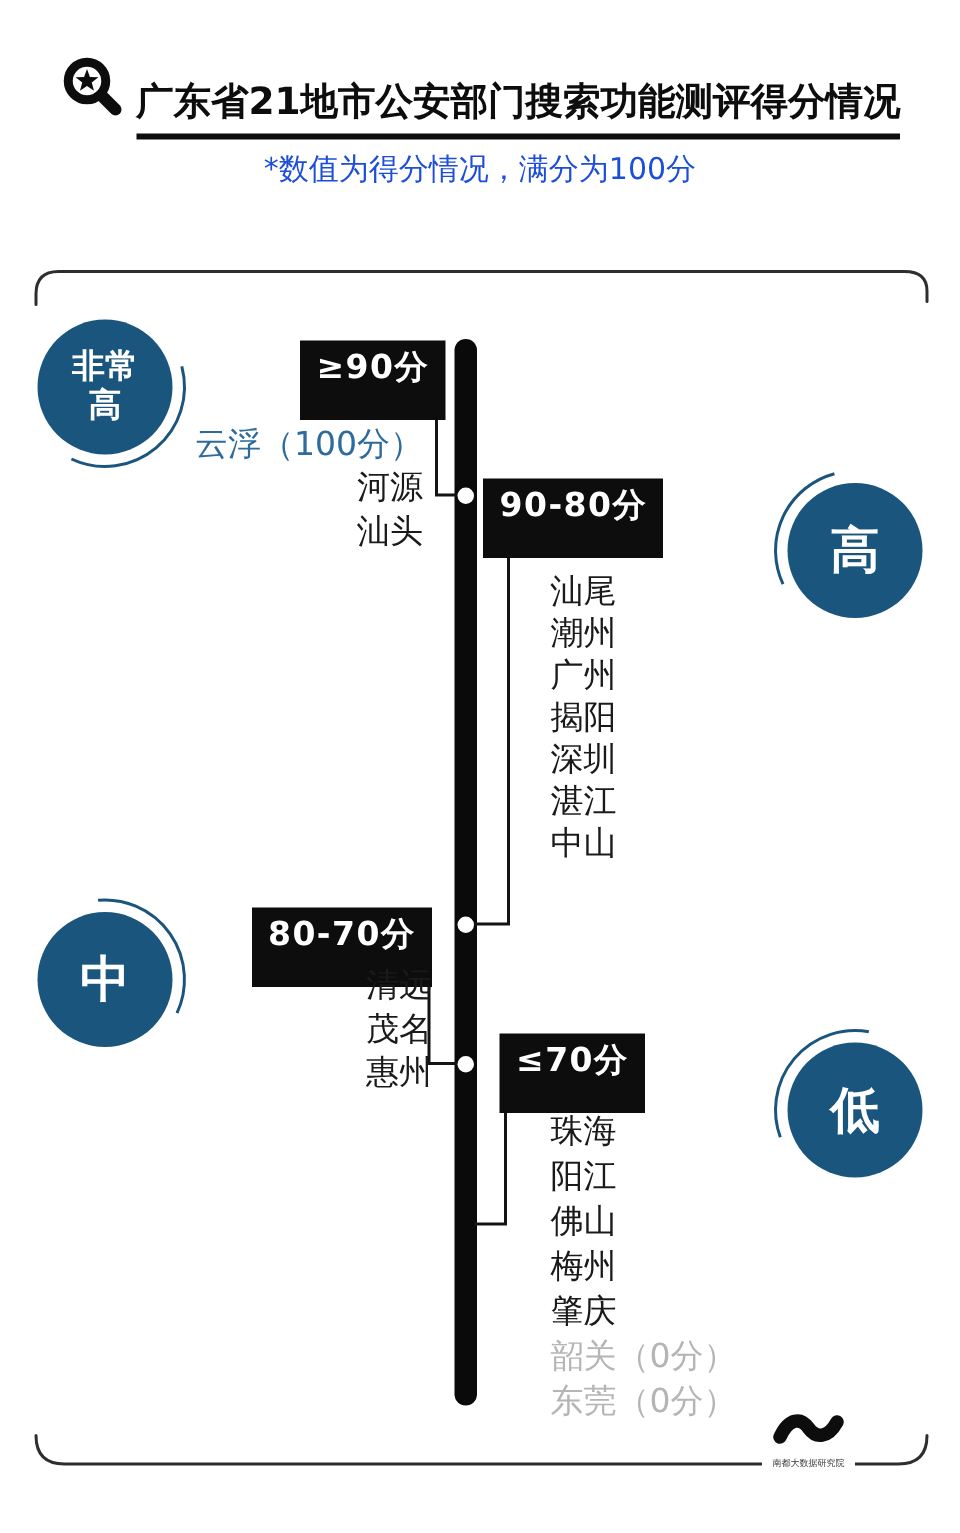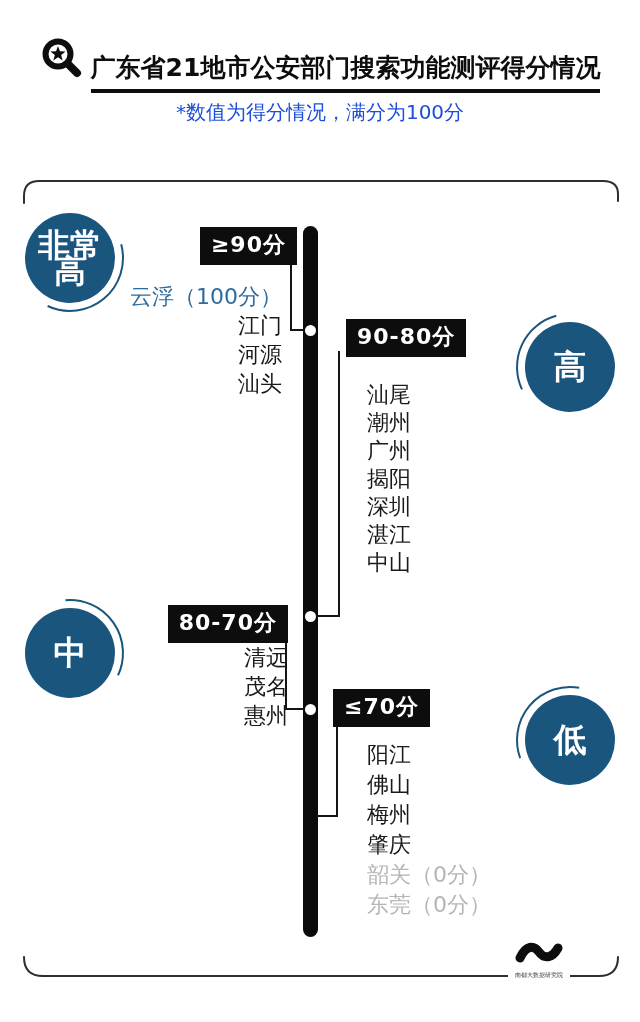--- a/index.html
+++ b/index.html
@@ -24,23 +24,23 @@
   .tl-bar{position:absolute;left:303px;top:226px;width:15px;height:711px;
           background:#0a0a0a;border-radius:8px;}
   .tl-dot{position:absolute;width:11px;height:11px;border-radius:50%;background:#fff;}
   #dot-1{left:305px;top:325px;}
   #dot-2{left:305px;top:611px;}
   #dot-3{left:305px;top:704px;}
 
   
   .range-label{position:absolute;background:var(--label-bg,#0d0d0d);color:#fff;
                font-size:22px;font-weight:bold;letter-spacing:1px;
-               padding:3px 11px 5px;white-space:nowrap;}
+               padding:3px 11px 20px;white-space:nowrap;}
   #label-0{right:343px;top:227px;}
-  #label-1{left:346px;top:319px;}
+  #label-1{left:322px;top:319px;}
   #label-2{right:352px;top:605px;}
   #label-3{left:333px;top:689px;}
 
   
   .cities{position:absolute;font-size:22px;color:#1a1a1a;}
   .cities .city{white-space:nowrap;}
   .cities.align-r{text-align:right;}
   #col-0{right:358px;top:282px;line-height:29px;}
   #col-1{left:367px;top:381px;line-height:28px;}
   #col-2{right:352px;top:643px;line-height:29px;}
@@ -48,21 +48,21 @@
   .city.blue{color:var(--accent-blue,#2e6b9d);}
   .city.gray{color:var(--muted-gray,#b5b5b5);}
 
   
   .badge{position:absolute;width:120px;height:120px;color:var(--circle-blue,#1a557e);}
   .badge svg{position:absolute;left:0;top:0;}
   .badge .bc{position:absolute;left:15px;top:15px;width:90px;height:90px;border-radius:50%;
              background:var(--circle-blue,#1a557e);color:#fff;font-weight:bold;
              display:flex;align-items:center;justify-content:center;text-align:center;}
   #badge-vh{left:10px;top:198px;}
-  #badge-vh .bc{font-size:32px;line-height:26px;}
+  #badge-vh .bc{font-size:22px;line-height:26px;}
   #badge-vh .bc span{display:block;}
   #badge-h{left:510px;top:307px;}
   #badge-m{left:10px;top:593px;}
   #badge-l{left:510px;top:680px;}
   .badge .one{font-size:33px;}
 
   
   .logo{position:absolute;left:508px;top:942px;background:#fff;padding:0 5px;
         text-align:center;}
   .logo-text{font-size:6px;color:#3a3a3a;margin-top:1px;white-space:nowrap;}
@@ -102,21 +102,20 @@
   <div class="tl-dot" id="dot-2"></div>
   <div class="tl-dot" id="dot-3"></div>
 
   <div class="range-label" id="label-0">≥90分</div>
   <div class="range-label" id="label-1">90-80分</div>
   <div class="range-label" id="label-2">80-70分</div>
   <div class="range-label" id="label-3">≤70分</div>
 
   <div class="cities align-r" id="col-0">
     <div class="city blue">云浮（100分）</div>
-    <div class="city">江门</div>
     <div class="city">河源</div>
     <div class="city">汕头</div>
   </div>
 
   <div class="cities align-r" id="col-2">
     <div class="city">清远</div>
     <div class="city">茂名</div>
     <div class="city">惠州</div>
   </div>
 
@@ -124,20 +123,21 @@
     <div class="city">汕尾</div>
     <div class="city">潮州</div>
     <div class="city">广州</div>
     <div class="city">揭阳</div>
     <div class="city">深圳</div>
     <div class="city">湛江</div>
     <div class="city">中山</div>
   </div>
 
   <div class="cities" id="col-3">
+    <div class="city">珠海</div>
     <div class="city">阳江</div>
     <div class="city">佛山</div>
     <div class="city">梅州</div>
     <div class="city">肇庆</div>
     <div class="city gray">韶关（0分）</div>
     <div class="city gray">东莞（0分）</div>
   </div>
 
   <div class="badge" id="badge-vh">
     <svg width="120" height="120" viewBox="0 0 120 120">

